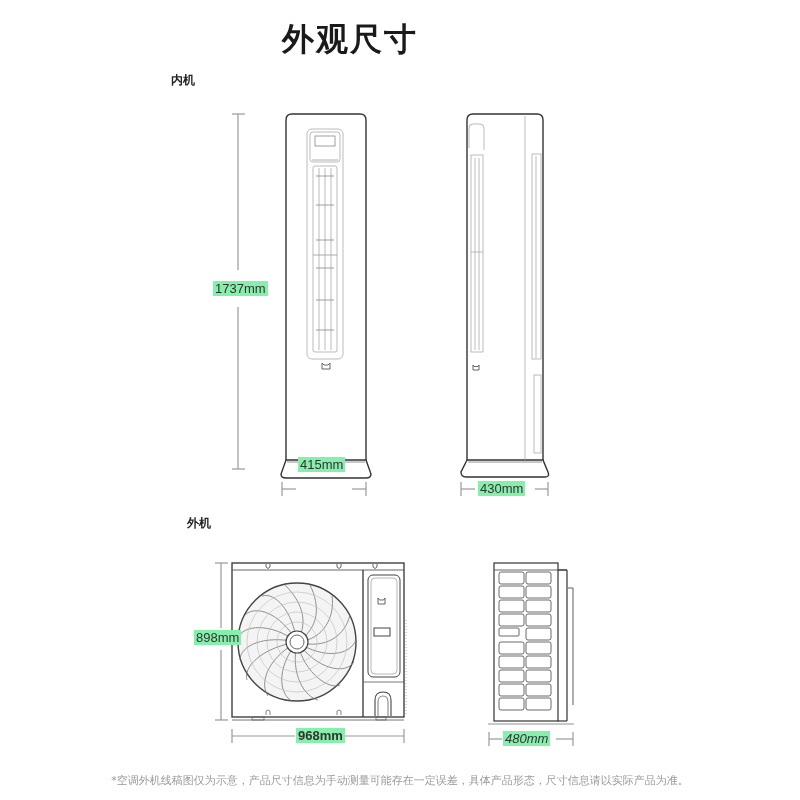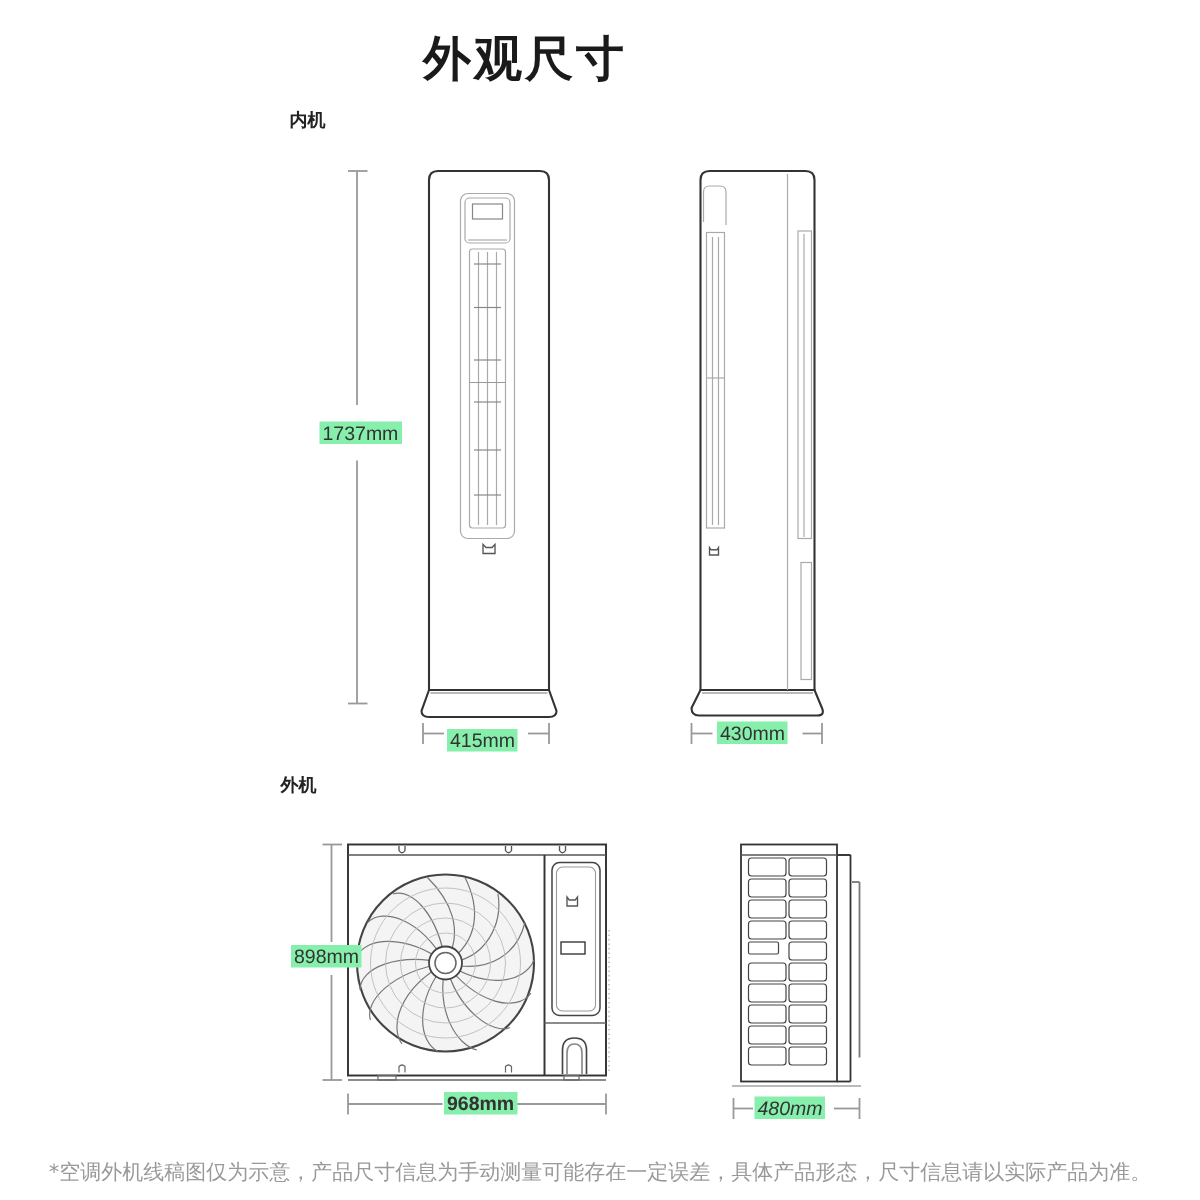--- a/index.html
+++ b/index.html
@@ -1,28 +1,28 @@
 <!DOCTYPE html>
 <html><head>
 <meta charset="utf-8">
 <style>
   html, body { margin:0; padding:0; background:#ffffff; }
   body { width:800px; height:800px; position:relative; overflow:hidden; font-family:"DejaVu Sans", sans-serif; color:#222; }
   .title { position:absolute; left:0; width:700px; top:18px; text-align:center; font-size:32px; font-weight:bold; color:#1a1a1a; letter-spacing:2px; }
   .section-label { position:absolute; font-size:12px; font-weight:bold; color:#222; }
   .dim { position:absolute; font-family:"Liberation Sans", sans-serif; font-size:13px; color:#333; white-space:nowrap; background:#86efac; padding:0 2px; }
-  .footnote { position:absolute; left:0; width:800px; top:773px; text-align:center; font-size:14px; color:#999; }
+  .footnote { position:absolute; left:0; width:800px; top:773px; text-align:center; font-size:11px; color:#999; }
   svg { position:absolute; left:0; top:0; }
 </style>
 </head>
 <body>
 
 <div class="title">外观尺寸</div>
 
-<div class="section-label" style="left:193px;top:72px;font-family:Liberation Mono, monospace;">内机</div>
+<div class="section-label" style="left:171px;top:72px;font-family:Liberation Mono, monospace;">内机</div>
 <div class="section-label" style="left:187px;top:515px;">外机</div>
 
 <svg width="800" height="800" viewBox="0 0 800 800">
 
   <g stroke="#999" stroke-width="1.2">
     <line x1="238" y1="114" x2="238" y2="270"></line>
     <line x1="238" y1="307" x2="238" y2="469"></line>
     <line x1="232" y1="114" x2="245" y2="114"></line>
     <line x1="232" y1="469" x2="245" y2="469"></line>
   </g>
@@ -200,19 +200,19 @@
 
   <g stroke="#999" stroke-width="1.2">
     <line x1="489" y1="732" x2="489" y2="746"></line>
     <line x1="489" y1="739" x2="502" y2="739"></line>
     <line x1="556" y1="739" x2="573" y2="739"></line>
     <line x1="573" y1="732" x2="573" y2="746"></line>
   </g>
 </svg>
 
 <div class="dim" style="left:213px;top:281px;">1737mm</div>
-<div class="dim" style="left:298px;top:486px;">415mm</div>
+<div class="dim" style="left:298px;top:457px;">415mm</div>
 <div class="dim" style="left:478px;top:481px;text-align:right;">430mm</div>
 <div class="dim" style="left:194px;top:630px;text-align:center;">898mm</div>
 <div class="dim" style="left:296px;top:728px;font-weight:bold;">968mm</div>
 <div class="dim" style="left:503px;top:731px;font-style:italic;">480mm</div>
 
 <div class="footnote">*空调外机线稿图仅为示意，产品尺寸信息为手动测量可能存在一定误差，具体产品形态，尺寸信息请以实际产品为准。</div>
 
 </body></html>

